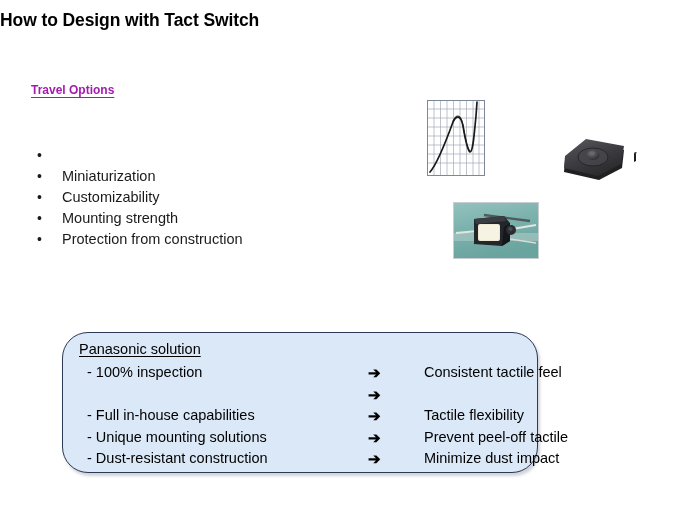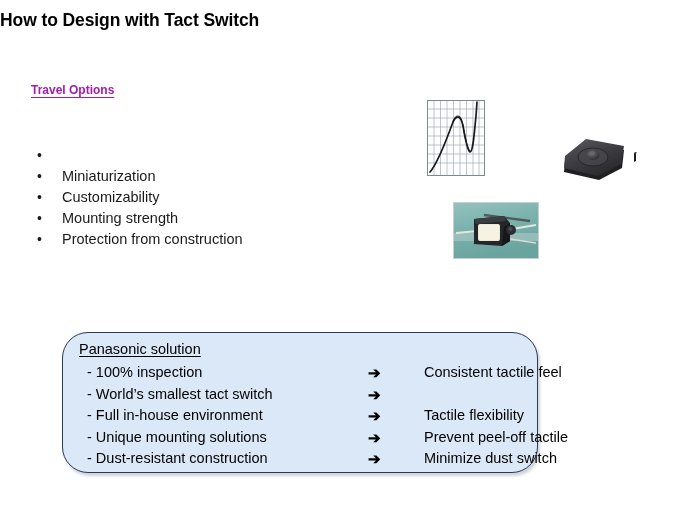--- a/index.html
+++ b/index.html
@@ -277,34 +277,33 @@
   <div id="solution-box">
     <div id="solution-title">Panasonic solution</div>
 
     <div id="solution-rows">
       <div class="solution-row">
         <span class="claim">- 100% inspection</span>
         <span class="arrow-icon">➔</span>
         <span class="benefit">Consistent tactile feel</span>
       </div>
       <div class="solution-row">
-        <span class="claim">- World’s smallest tact switch</span>
-        <span class="arrow-icon">➔</span>
-      </div>
-      <div class="solution-row">
-        <span class="claim">- Full in-house environment</span>
+        <span class="arrow-icon">➔</span>
+      </div>
+      <div class="solution-row">
+        <span class="claim">- Full in-house capabilities</span>
         <span class="arrow-icon">➔</span>
         <span class="benefit">Tactile flexibility</span>
       </div>
       <div class="solution-row">
         <span class="claim">- Unique mounting solutions</span>
         <span class="arrow-icon">➔</span>
         <span class="benefit">Prevent peel-off tactile</span>
       </div>
       <div class="solution-row">
         <span class="claim">- Dust-resistant construction</span>
         <span class="arrow-icon">➔</span>
-        <span class="benefit">Minimize dust switch</span>
+        <span class="benefit">Minimize dust impact</span>
       </div>
     </div>
   </div>
 
 </div>
 
 </body></html>

